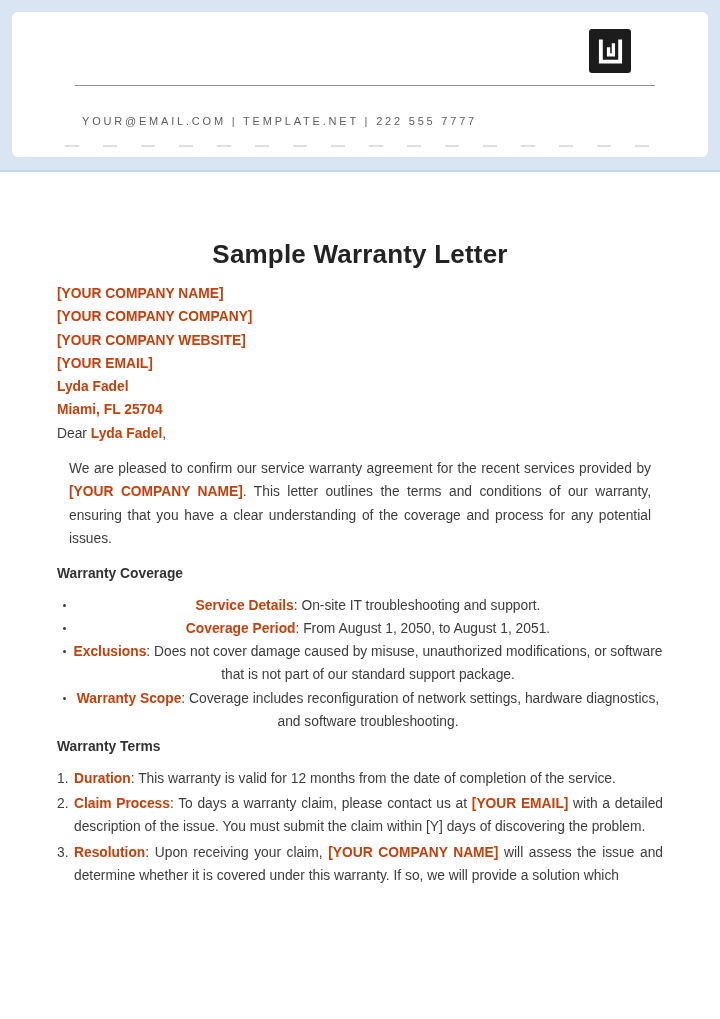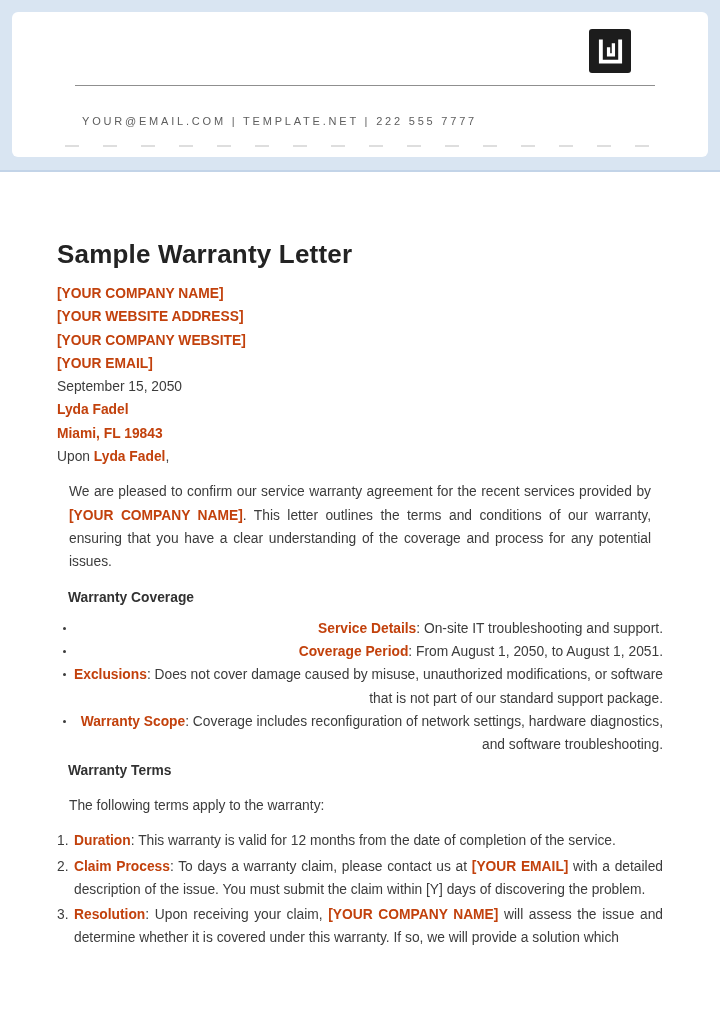--- a/index.html
+++ b/index.html
@@ -19,30 +19,30 @@
     position:absolute;top:103px;left:70px;
     font-size:11px;letter-spacing:2.8px;color:#5d5d5d;font-weight:400;white-space:nowrap;
   }
   .header-dashes{
     position:absolute;bottom:10px;left:53px;right:45px;height:2px;
     background:repeating-linear-gradient(90deg,#dedede 0 14px,transparent 14px 38px);
   }
   
   .letter{padding:0 57px;color:#3c3c3c;font-size:13.8px;line-height:23.3px;}
   .title{
-    margin:67px 0 13px;font-size:26px;line-height:30px;
+    margin:67px 0 13px;text-align:center;font-size:26px;line-height:30px;
     font-weight:700;color:#232323;letter-spacing:.2px;
   }
   .b{font-weight:700;color:#c2410c;}
   .line{margin:0;}
   .para{margin:12px;}
   .justify{text-align:justify;}
-  .section-heading{font-weight:700;color:#323232;margin:2px 11px 8px;}
+  .section-heading{font-weight:700;color:#323232;margin:2px 0 8px;}
   ul.blist,ol.nlist{margin:0;padding:0;list-style:none;}
-  .blist li{position:relative;padding-left:16px;margin-top:0;text-align:right;}
+  .blist li{position:relative;padding-left:16px;margin-top:0;text-align:center;}
   .blist li::before{
     content:"";position:absolute;left:6px;top:10px;width:3px;height:3px;
     border-radius:50%;background:#3c3c3c;
   }
   .nlist li{position:relative;padding-left:17px;margin-top:2px;text-align:justify;}
   .nlist .num{position:absolute;left:0;top:0;}
 </style>
 </head>
 <body>
 
@@ -59,43 +59,41 @@
       <div class="header-rule"></div>
       <div class="header-contact">YOUR@EMAIL.COM | TEMPLATE.NET | 222 555 7777</div>
       <div class="header-dashes"></div>
     </div>
   </div>
 
   <div class="letter">
     <div class="title">Sample Warranty Letter</div>
 
     <p class="line b">[YOUR COMPANY NAME]</p>
-    <p class="line b">[YOUR WEBSITE ADDRESS]</p>
+    <p class="line b">[YOUR COMPANY COMPANY]</p>
     <p class="line b">[YOUR COMPANY WEBSITE]</p>
     <p class="line b">[YOUR EMAIL]</p>
-    <p class="line">September 15, 2050</p>
     <p class="line b">Lyda Fadel</p>
-    <p class="line b">Miami, FL 19843</p>
-    <p class="line"><span>Upon </span><span class="b">Lyda Fadel</span><span>,</span></p>
+    <p class="line b">Miami, FL 25704</p>
+    <p class="line"><span>Dear </span><span class="b">Lyda Fadel</span><span>,</span></p>
 
     <p class="para justify"><span>We are pleased to confirm our service warranty agreement for the recent services provided by </span><span class="b">[YOUR COMPANY NAME]</span><span>. This letter outlines the terms and conditions of our warranty, ensuring that you have a clear understanding of the coverage and process for any potential issues.</span></p>
 
     <div class="section-heading">Warranty Coverage</div>
 
 
     <ul class="blist">
       <li><span class="b">Service Details</span><span>: On-site IT troubleshooting and support.</span></li>
       <li><span class="b">Coverage Period</span><span>: From August 1, 2050, to August 1, 2051.</span></li>
       <li><span class="b">Exclusions</span><span>: Does not cover damage caused by misuse, unauthorized modifications, or software that is not part of our standard support package.</span></li>
       <li><span class="b">Warranty Scope</span><span>: Coverage includes reconfiguration of network settings, hardware diagnostics, and software troubleshooting.</span></li>
     </ul>
 
     <div class="section-heading">Warranty Terms</div>
 
-    <p class="para">The following terms apply to the warranty:</p>
 
     <ol class="nlist">
       <li><span class="num">1.</span><span class="b">Duration</span><span>: This warranty is valid for 12 months from the date of completion of the service.</span><span class="b"></span><span></span></li>
       <li><span class="num">2.</span><span class="b">Claim Process</span><span>: To days a warranty claim, please contact us at </span><span class="b">[YOUR EMAIL]</span><span> with a detailed description of the issue. You must submit the claim within [Y] days of discovering the problem.</span></li>
       <li><span class="num">3.</span><span class="b">Resolution</span><span>: Upon receiving your claim, </span><span class="b">[YOUR COMPANY NAME]</span><span> will assess the issue and determine whether it is covered under this warranty. If so, we will provide a solution which</span></li>
     </ol>
   </div>
 
 </div>
 

